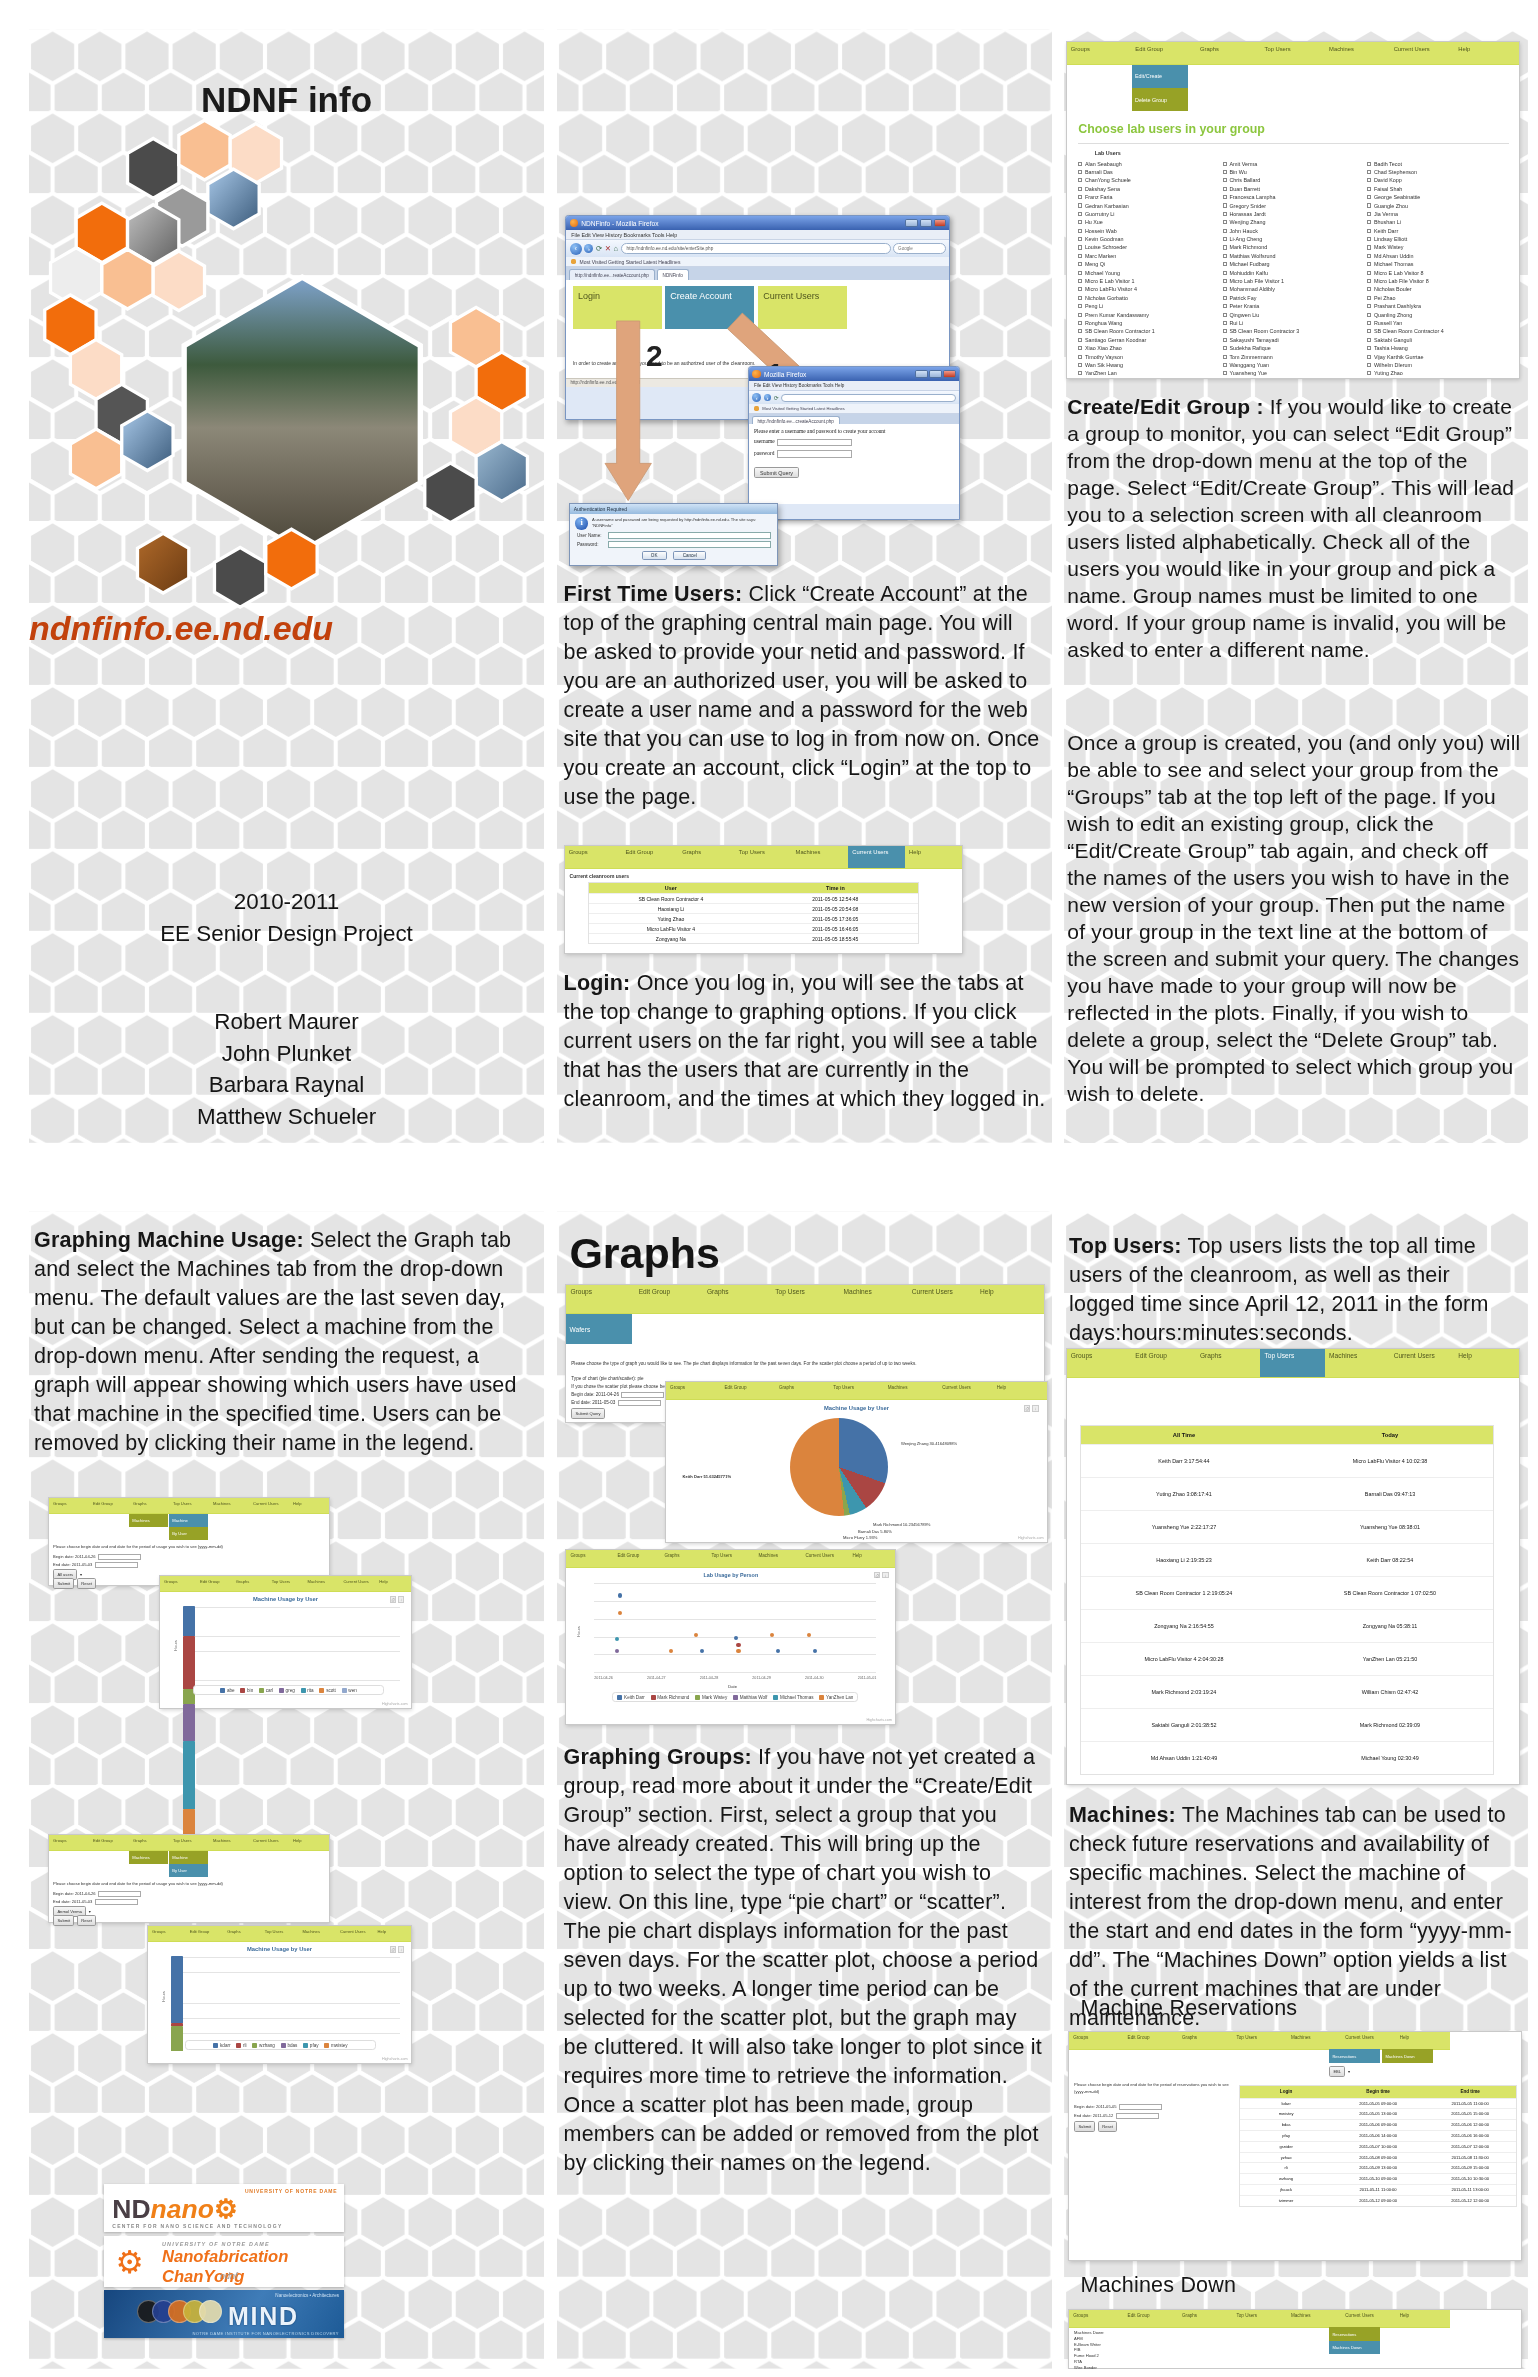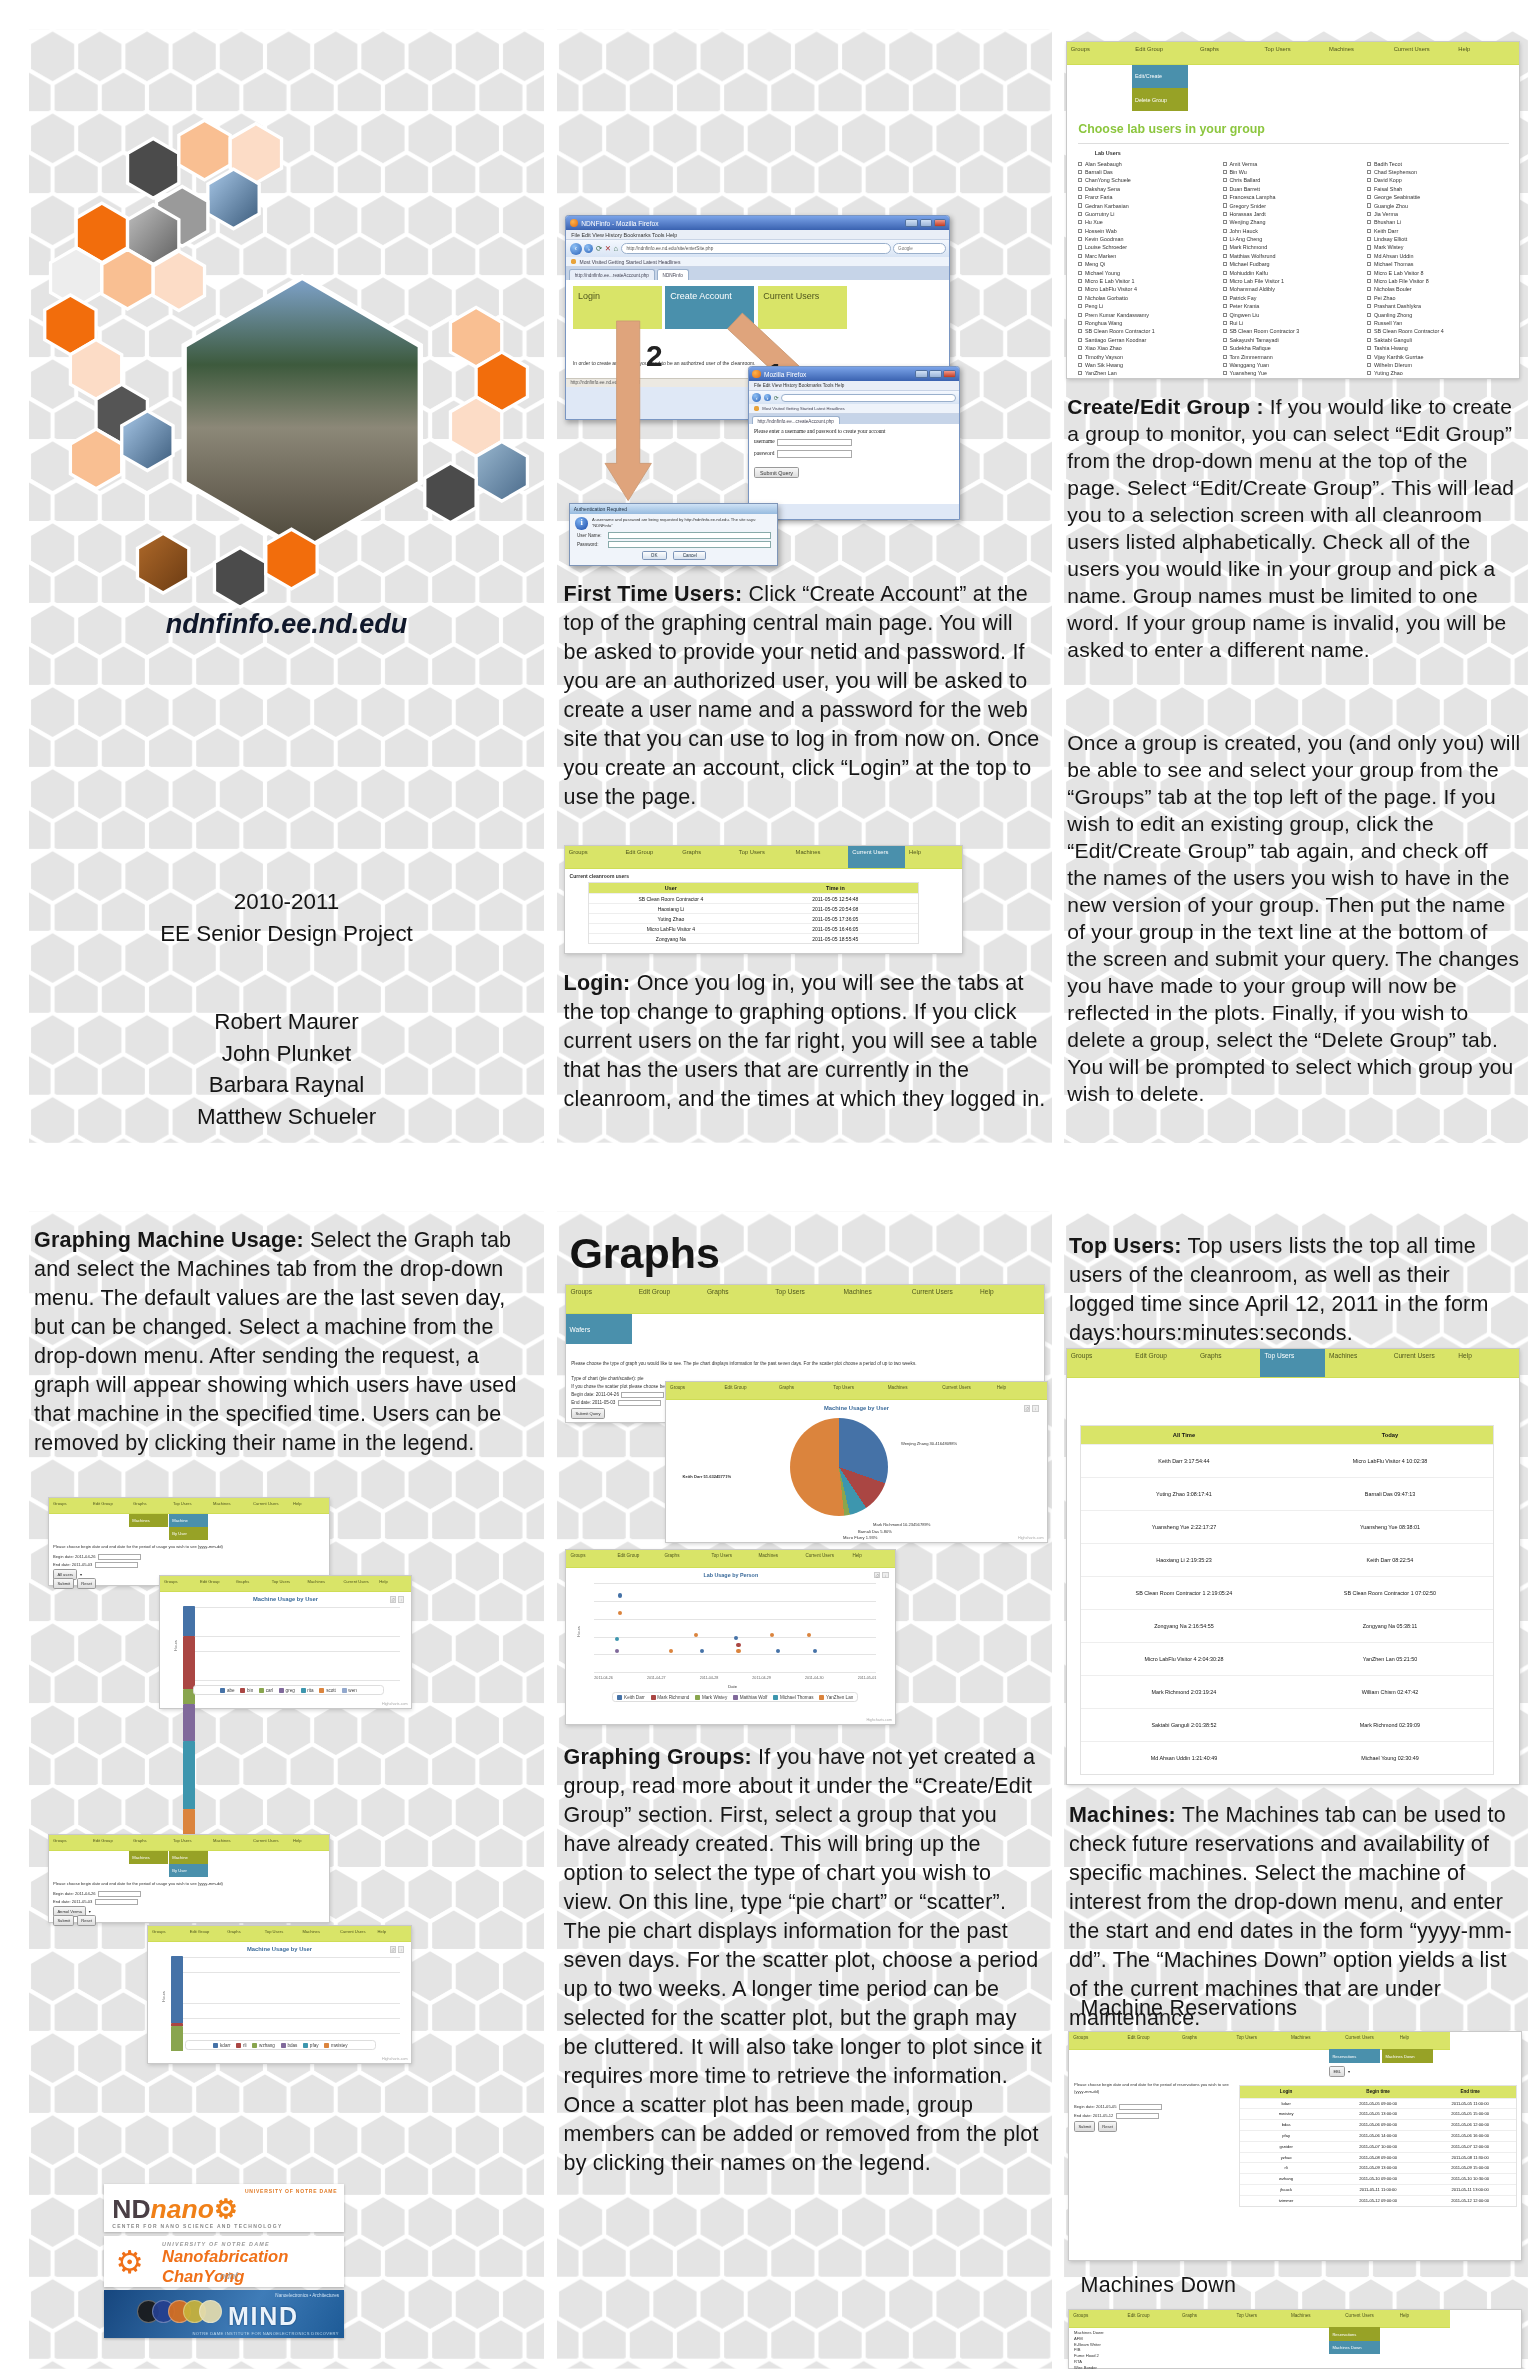--- a/index.html
+++ b/index.html
@@ -5,21 +5,21 @@
 *{box-sizing:border-box;margin:0;padding:0}
 body{width:1538px;height:2377px;position:relative;background:#fff;font-family:"Liberation Sans",sans-serif;color:#141414;overflow:hidden}
 .panel{position:absolute;overflow:hidden;background:#fff}
 .hexbg{position:absolute;left:0;top:0}
 .lay{position:absolute;left:0;top:0;width:100%;height:100%}
 .t{position:absolute;font-size:21.5px;line-height:29px;color:#161616;letter-spacing:0.2px}
 .t b{font-weight:bold}
 .t25{font-size:21px;line-height:27px}
 
 .covertitle{position:absolute;width:100%;text-align:center;font-size:35px;font-weight:bold;line-height:46px;color:#1b1b1b}
-.coverurl{position:absolute;width:100%;text-align:center;font-size:27px;font-style:italic;font-weight:bold;color:#0f172a}
+.coverurl{position:absolute;width:100%;text-align:left;font-size:34px;font-style:italic;font-weight:bold;color:#c2410c}
 .coverline{position:absolute;width:100%;text-align:center;font-size:22.4px;line-height:31.5px}
 
 .shot{position:absolute;background:#fff;border:0.8px solid #c9c9c9;box-shadow:0.8px 1.7px 4.1px rgba(0,0,0,.18)}
 .tb{display:flex;background:#d9e468;border-bottom:0.8px solid #cfdd55}
 .tb .tab{flex:1;font-size:6.6px;color:#50571e;padding:3.3px 4.1px;display:flex;align-items:flex-start}
 .tb.h34 .tab{height:28px}
 .tb.h26 .tab{height:21.5px;font-size:5.8px}
 .tb.h20 .tab{height:16.6px;font-size:4.6px}
 .tb.h18 .tab{height:15px;font-size:4.1px}
 .tab.sel{background:#4a90ac;color:#fff}
@@ -166,20 +166,21 @@
       <polygon points="0,-36 31,-18 31,18 0,36 -31,18 -31,-18" transform="translate(571,426)" fill="#f26d0c"></polygon>
       <polygon points="0,-36 31,-18 31,18 0,36 -31,18 -31,-18" transform="translate(540,480)" fill="#fcdcc6"></polygon>
       <polygon points="0,-36 31,-18 31,18 0,36 -31,18 -31,-18" transform="translate(571,534)" fill="url(#gp3)"></polygon>
       <polygon points="0,-36 31,-18 31,18 0,36 -31,18 -31,-18" transform="translate(509,560)" fill="#4b4b4b"></polygon>
       <polygon points="0,-36 31,-18 31,18 0,36 -31,18 -31,-18" transform="translate(162,645)" fill="url(#gp4)"></polygon>
       <polygon points="0,-36 31,-18 31,18 0,36 -31,18 -31,-18" transform="translate(255,662)" fill="#4b4b4b"></polygon>
       <polygon points="0,-36 31,-18 31,18 0,36 -31,18 -31,-18" transform="translate(317,640)" fill="#f26d0c"></polygon>
     </g>
   </svg>
   <div class="covertitle" style="top:48px">
+    <div>NDNF info</div>
   </div>
   <div class="coverurl" style="top:580px">ndnfinfo.ee.nd.edu</div>
   <div class="coverline" style="top:857px">2010-2011</div>
   <div class="coverline" style="top:889px">EE Senior Design Project</div>
   <div class="coverline" style="top:977px">
       <div>Robert Maurer</div>
       <div>John Plunket</div>
       <div>Barbara Raynal</div>
       <div>Matthew Schueler</div>
     </div>

